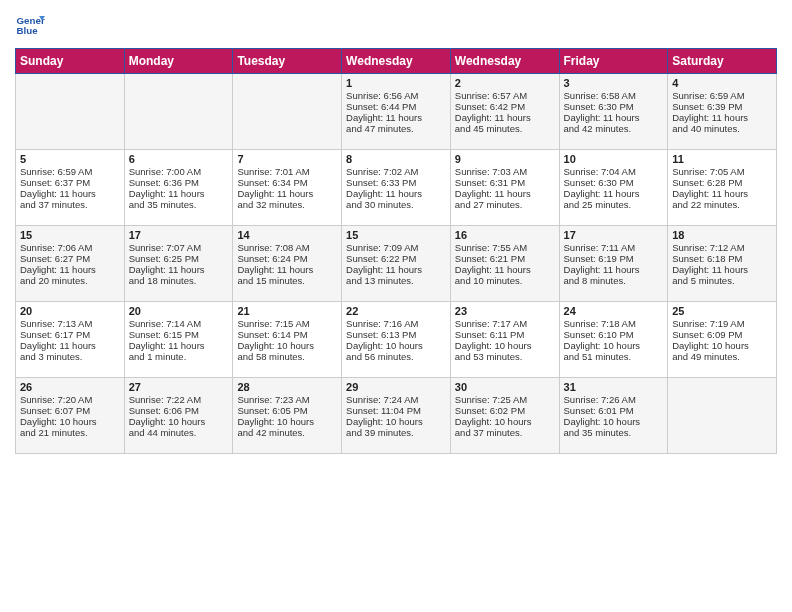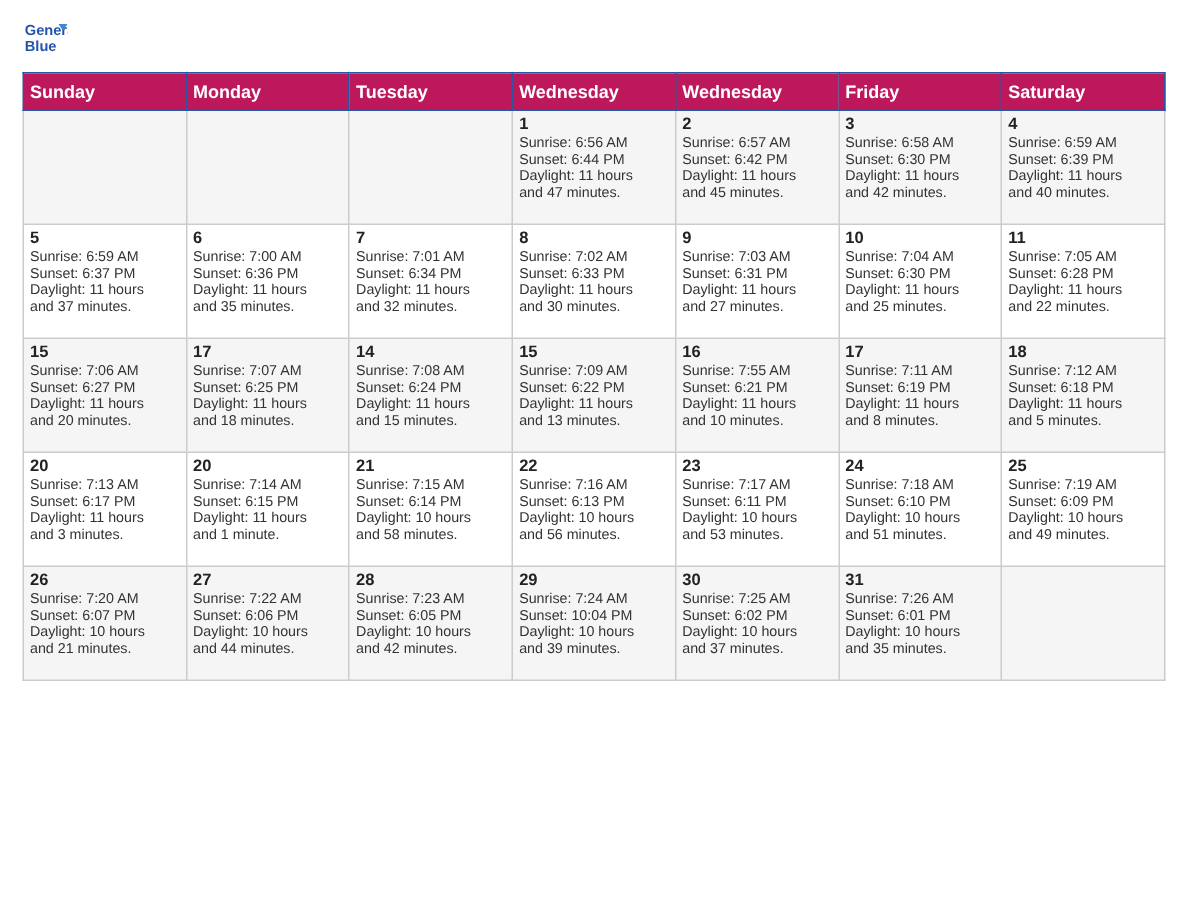--- a/index.html
+++ b/index.html
@@ -317,21 +317,21 @@
           <td>
             <span class="day-num">28</span>
             <div>Sunrise: 7:23 AM</div>
             <div>Sunset: 6:05 PM</div>
             <div>Daylight: 10 hours</div>
             <div>and 42 minutes.</div>
           </td>
           <td>
             <span class="day-num">29</span>
             <div>Sunrise: 7:24 AM</div>
-            <div>Sunset: 10:04 PM</div>
+            <div>Sunset: 11:04 PM</div>
             <div>Daylight: 10 hours</div>
             <div>and 39 minutes.</div>
           </td>
           <td>
             <span class="day-num">30</span>
             <div>Sunrise: 7:25 AM</div>
             <div>Sunset: 6:02 PM</div>
             <div>Daylight: 10 hours</div>
             <div>and 37 minutes.</div>
           </td>

